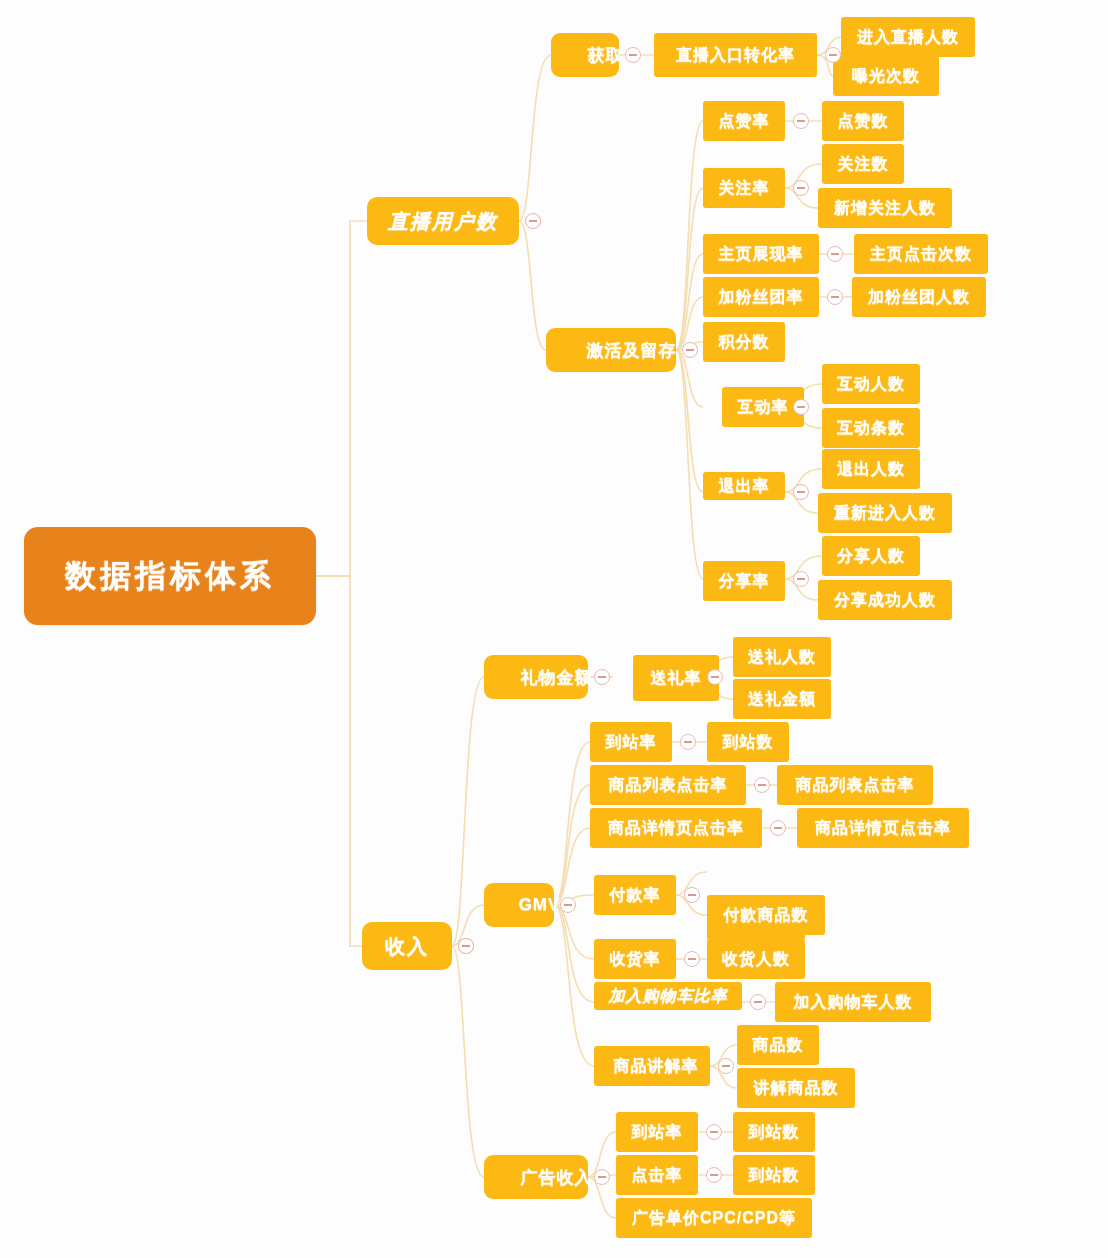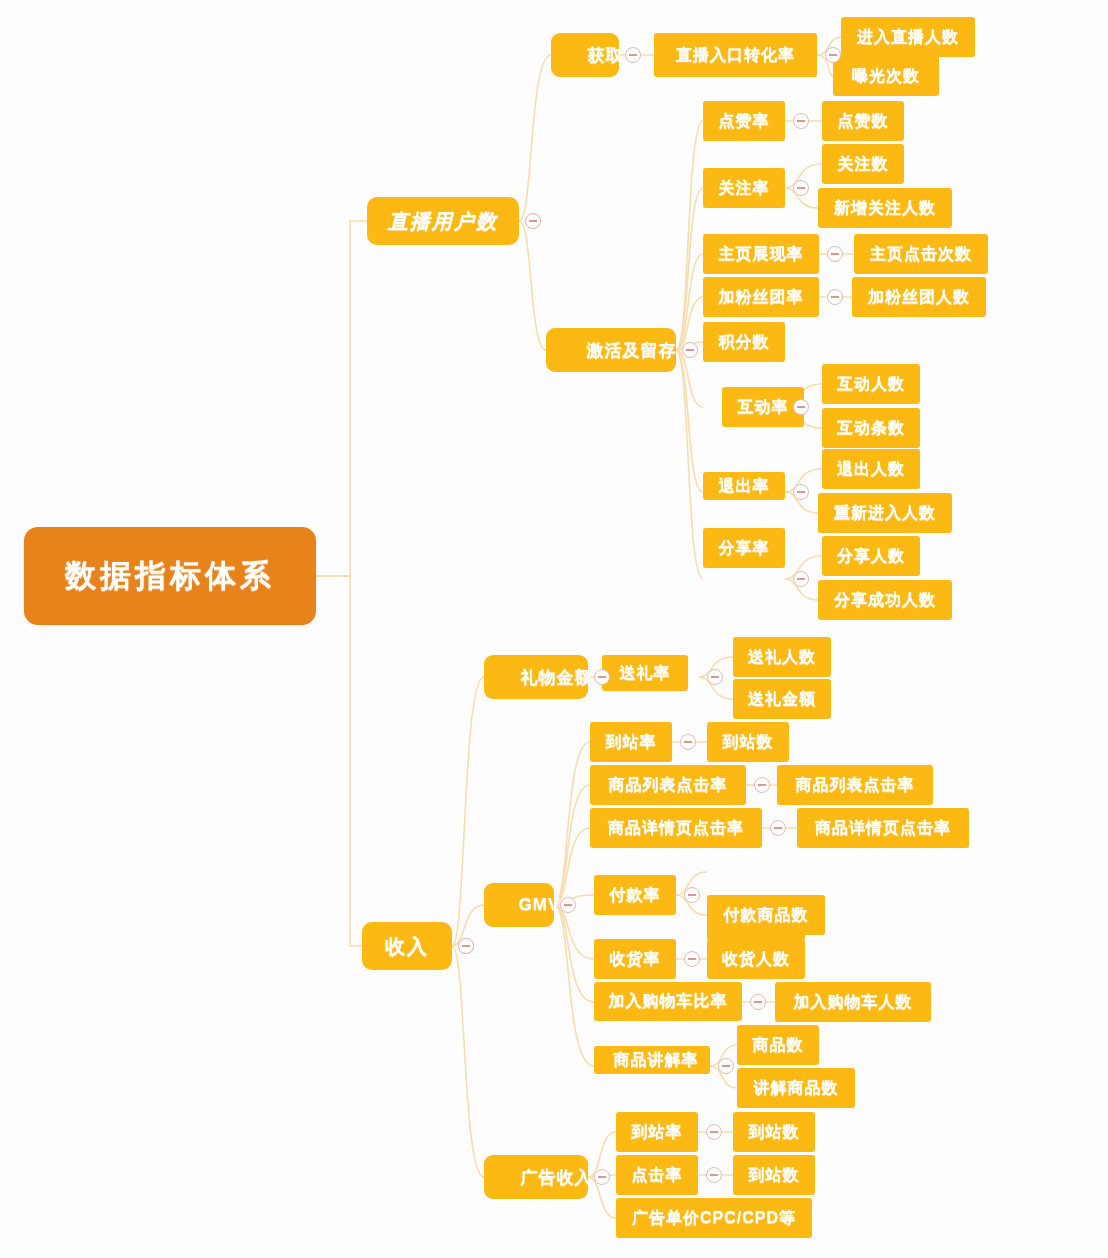--- a/index.html
+++ b/index.html
@@ -161,29 +161,29 @@
       <div class="toggle" style="left: 827px; top: 289px;"></div>
       <div class="node lvl3" style="left: 703px; top: 322px; width: 82px; height: 40px;">积分数</div>
       <div class="node lvl3" style="left: 703px; top: 387px; width: 82px; height: 40px; margin-left: 19px;">互动率</div>
       <div class="node lvl4" style="left: 822px; top: 364px; width: 98px; height: 40px;">互动人数</div>
       <div class="node lvl4" style="left: 822px; top: 408px; width: 98px; height: 40px;">互动条数</div>
       <div class="toggle" style="left: 793px; top: 399px;"></div>
       <div class="node lvl3" style="left: 703px; top: 472px; width: 82px; height: 28px;">退出率</div>
       <div class="node lvl4" style="left: 822px; top: 449px; width: 98px; height: 40px;">退出人数</div>
       <div class="node lvl4" style="left: 818px; top: 493px; width: 134px; height: 40px;">重新进入人数</div>
       <div class="toggle" style="left: 793px; top: 484px;"></div>
-      <div class="node lvl3" style="left: 703px; top: 528px; width: 82px; height: 40px;">分享率</div>
+      <div class="node lvl3" style="left: 703px; top: 561px; width: 82px; height: 40px;">分享率</div>
       <div class="node lvl4" style="left: 822px; top: 536px; width: 98px; height: 40px;">分享人数</div>
       <div class="node lvl4" style="left: 818px; top: 580px; width: 134px; height: 40px;">分享成功人数</div>
       <div class="toggle" style="left: 793px; top: 571px;"></div>
       <div class="toggle" style="left: 682px; top: 342px;"></div>
       <div class="node lvl1" style="left: 362px; top: 922px; width: 90px; height: 48px;">收入</div>
       <div class="node lvl2" style="left: 484px; top: 655px; width: 104px; height: 44px;">礼物金额</div>
       <div class="toggle" style="left: 458px; top: 938px;"></div>
-      <div class="node lvl3" style="left: 602px; top: 655px; width: 86px; height: 36px; font-family: Liberation Mono, monospace;">送礼率</div>
+      <div class="node lvl3" style="left: 633px; top: 655px; width: 86px; height: 46px; font-family: Liberation Mono, monospace;">送礼率</div>
       <div class="node lvl4" style="left: 733px; top: 637px; width: 98px; height: 40px;">送礼人数</div>
       <div class="node lvl4" style="left: 733px; top: 679px; width: 98px; height: 40px;">送礼金额</div>
       <div class="toggle" style="left: 707px; top: 669px;"></div>
       <div class="toggle" style="left: 594px; top: 669px;"></div>
       <div class="node lvl2" style="left: 484px; top: 883px; width: 70px; height: 44px;">GMV</div>
       <div class="toggle" style="left: 458px; top: 938px;"></div>
       <div class="node lvl3" style="left: 590px; top: 722px; width: 82px; height: 40px;">到站率</div>
       <div class="node lvl4" style="left: 707px; top: 722px; width: 82px; height: 40px;">到站数</div>
       <div class="toggle" style="left: 680px; top: 734px;"></div>
       <div class="node lvl3" style="left: 590px; top: 765px; width: 156px; height: 40px;">商品列表点击率</div>
@@ -192,24 +192,24 @@
       <div class="node lvl3" style="left: 590px; top: 808px; width: 172px; height: 40px;">商品详情页点击率</div>
       <div class="node lvl4" style="left: 797px; top: 808px; width: 172px; height: 40px;">商品详情页点击率</div>
       <div class="toggle" style="left: 770px; top: 820px;"></div>
       <div class="node lvl3" style="left: 594px; top: 875px; width: 82px; height: 40px;">付款率</div>
       <div class="node lvl4" style="left: 707px; top: 852px; width: 98px; height: 40px; margin-top: 48px;">付款金额</div>
       <div class="node lvl4" style="left: 707px; top: 895px; width: 118px; height: 40px;">付款商品数</div>
       <div class="toggle" style="left: 684px; top: 887px;"></div>
       <div class="node lvl3" style="left: 594px; top: 939px; width: 82px; height: 40px;">收货率</div>
       <div class="node lvl4" style="left: 707px; top: 939px; width: 98px; height: 40px;">收货人数</div>
       <div class="toggle" style="left: 684px; top: 951px;"></div>
-      <div class="node lvl3" style="left: 594px; top: 982px; width: 148px; height: 39px;">加入购物车比率</div>
+      <div class="node lvl3" style="left: 594px; top: 982px; width: 148px; height: 28px; font-style: italic;">加入购物车比率</div>
       <div class="node lvl4" style="left: 775px; top: 982px; width: 156px; height: 40px;">加入购物车人数</div>
       <div class="toggle" style="left: 750px; top: 994px;"></div>
-      <div class="node lvl3" style="left: 594px; top: 1046px; width: 116px; height: 28px; padding-left: 8px;">商品讲解率</div>
+      <div class="node lvl3" style="left: 594px; top: 1046px; width: 116px; height: 40px; padding-left: 8px;">商品讲解率</div>
       <div class="node lvl4" style="left: 737px; top: 1025px; width: 82px; height: 40px;">商品数</div>
       <div class="node lvl4" style="left: 737px; top: 1068px; width: 118px; height: 40px;">讲解商品数</div>
       <div class="toggle" style="left: 718px; top: 1058px;"></div>
       <div class="toggle" style="left: 560px; top: 897px;"></div>
       <div class="node lvl2" style="left: 484px; top: 1155px; width: 104px; height: 44px;">广告收入</div>
       <div class="toggle" style="left: 458px; top: 938px;"></div>
       <div class="node lvl3" style="left: 616px; top: 1112px; width: 82px; height: 40px;">到站率</div>
       <div class="node lvl4" style="left: 733px; top: 1112px; width: 82px; height: 40px;">到站数</div>
       <div class="toggle" style="left: 706px; top: 1124px;"></div>
       <div class="node lvl3" style="left: 616px; top: 1155px; width: 82px; height: 40px;">点击率</div>

